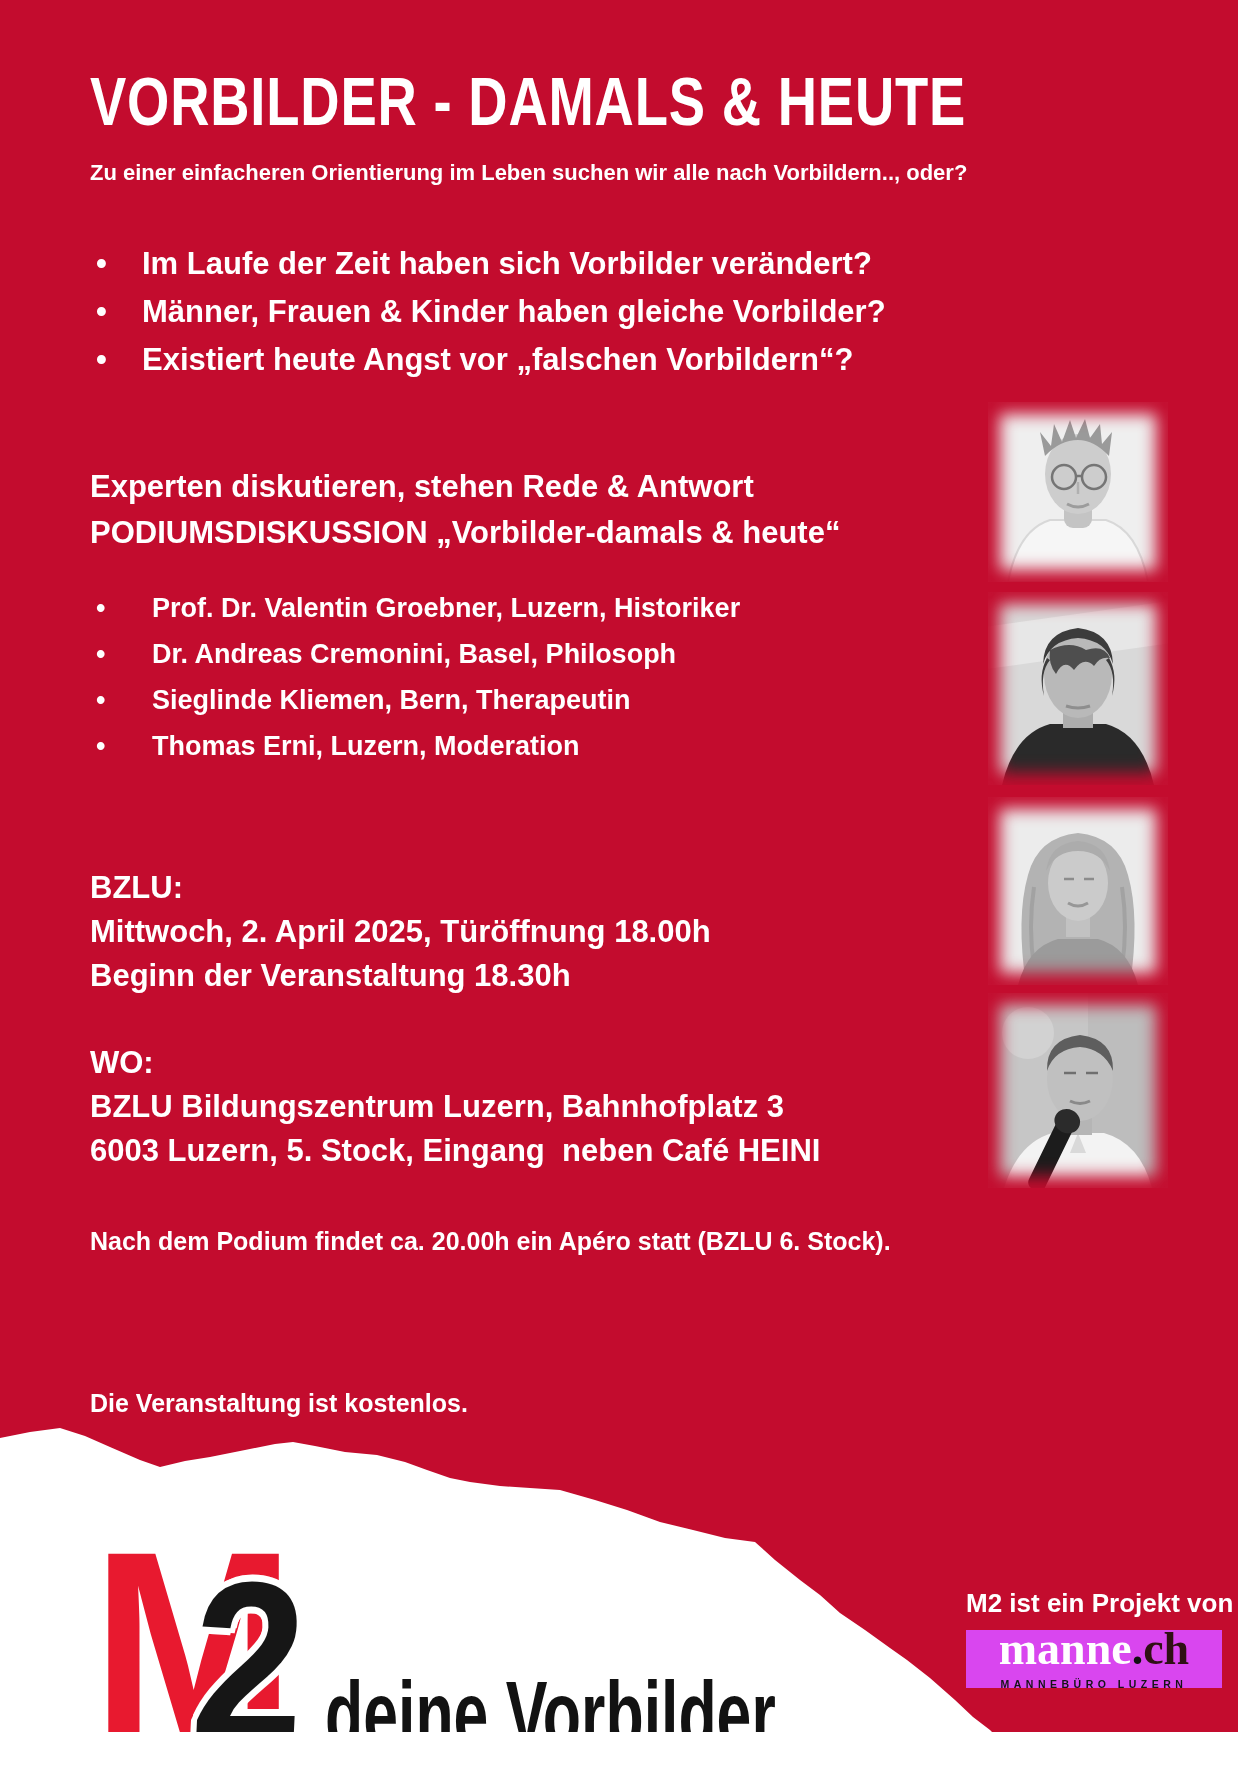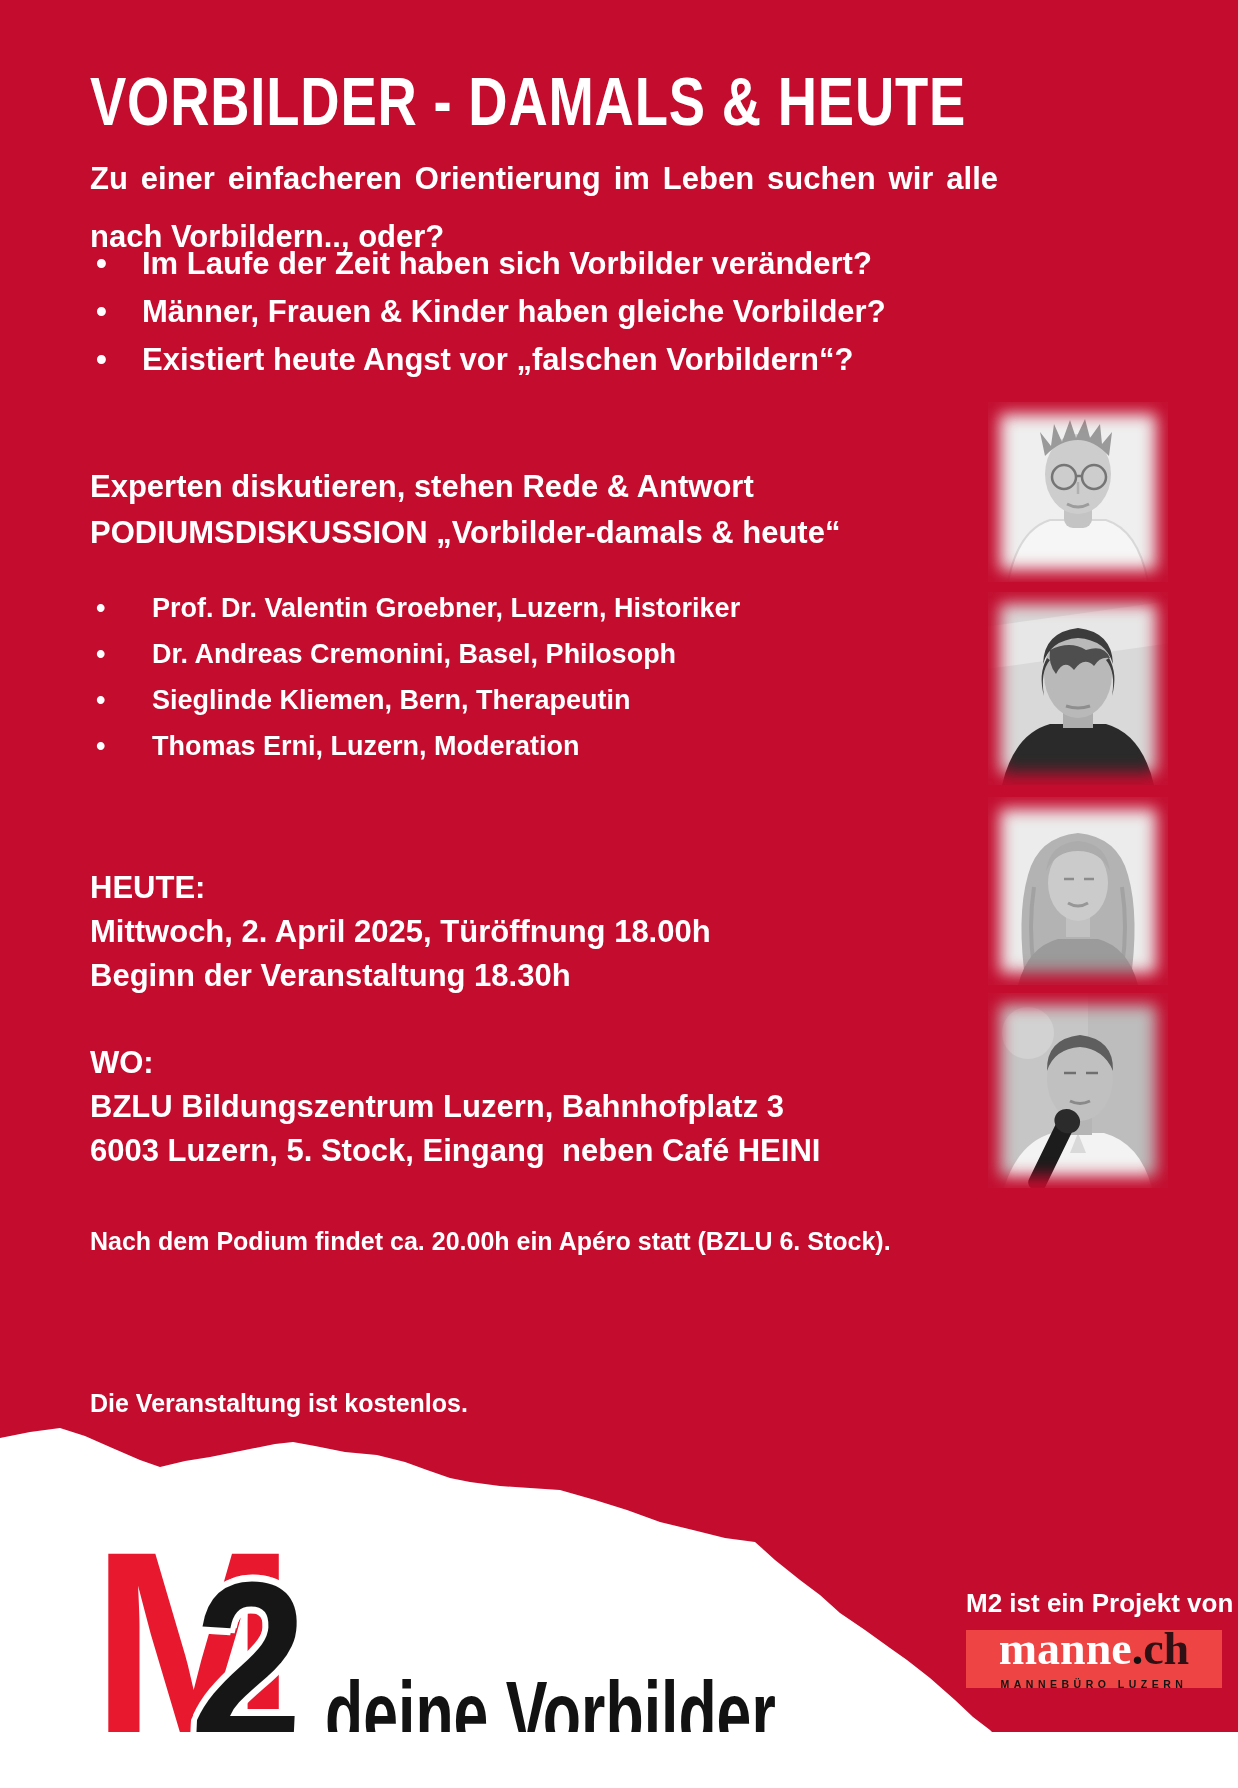--- a/index.html
+++ b/index.html
@@ -10,21 +10,21 @@
   }
   .abs { position:absolute; }
   .wtxt { color:#FFFFFF; font-weight:700; }
   .nowrap { white-space:nowrap; }
   .prews { white-space:pre-wrap; }
 
   .title {
     left:90px; top:62px; font-size:68px; letter-spacing:1px;
     transform:scaleX(0.80); transform-origin:left top; white-space:nowrap;
   }
-  .intro { left:90px; top:150px; width:908px; font-size:31px; line-height:58px; text-align:justify; }
+  .intro { left:90px; top:150px; width:908px; font-size:22px; line-height:46px; text-align:justify; }
   .q-list { left:90px; top:240px; width:920px; font-size:31px; line-height:48px; }
   .q-item, .e-item { display:flex; }
   .q-item .bullet { width:46px; flex:0 0 46px; padding-left:6px; }
   .podium { left:90px; top:464px; font-size:31px; line-height:46px; }
   .e-list { left:90px; top:585px; width:860px; font-size:27px; line-height:46px; }
   .e-item .bullet { width:56px; flex:0 0 56px; padding-left:6px; }
   .when  { left:90px; top:866px;  font-size:31px; line-height:44px; }
   .where { left:90px; top:1041px; font-size:31px; line-height:44px; }
   .note-apero { left:90px; top:1224px; font-size:25px; line-height:34px; }
   .note-reg   { left:90px; top:1291px; font-size:25px; line-height:36px; }
@@ -55,21 +55,21 @@
     color:#161616; transform:scaleX(0.88) skewX(-3deg); transform-origin:left top;
     text-shadow:-7px 0 0 #FFF, 7px 0 0 #FFF, 0 -7px 0 #FFF, 0 7px 0 #FFF,
                 -5px -5px 0 #FFF, 5px 5px 0 #FFF, -5px 5px 0 #FFF, 5px -5px 0 #FFF;
   }
   .tagline {
     left:325px; top:1668px; font-size:92px; line-height:1; font-weight:700;
     color:#121212; transform:scaleX(0.68); transform-origin:left top; white-space:nowrap;
   }
   .project-note { left:966px; top:1588px; width:256px; text-align:left; font-size:26px; }
   .manne-box {
-    left:966px; top:1630px; width:256px; height:58px; background:#ef4444;
+    left:966px; top:1630px; width:256px; height:58px; background:#d946ef;
     display:flex; flex-direction:column; align-items:center; justify-content:center;
   }
   .manne-line { font-family:"Liberation Serif", serif; font-weight:700; font-size:46px; line-height:40px; white-space:nowrap; }
   .manne-word { color:#FFFFFF; }
   .manne-dot  { color:#101010; }
   .manne-tld  { color:#2F1014; }
   .manne-sub  { font-size:10.5px; letter-spacing:4.5px; color:#141414; font-weight:700; margin-top:9px; white-space:nowrap; }
 </style>
 </head>
 <body>
@@ -113,21 +113,21 @@
       <span class="bullet">•</span>
       <span>Sieglinde Kliemen, Bern, Therapeutin</span>
     </div>
     <div class="e-item">
       <span class="bullet">•</span>
       <span>Thomas Erni, Luzern, Moderation</span>
     </div>
   </div>
 
   <div class="abs wtxt when">
-    <div>HEUTE:</div>
+    <div>BZLU:</div>
     <div class="nowrap">Mittwoch, 2. April 2025, Türöffnung 18.00h</div>
     <div class="nowrap">Beginn der Veranstaltung 18.30h</div>
   </div>
 
   <div class="abs wtxt where">
     <div>WO:</div>
     <div class="nowrap prews">BZLU Bildungszentrum Luzern, Bahnhofplatz 3</div>
     <div class="nowrap prews">6003 Luzern, 5. Stock, Eingang  neben Café HEINI</div>
   </div>
 

